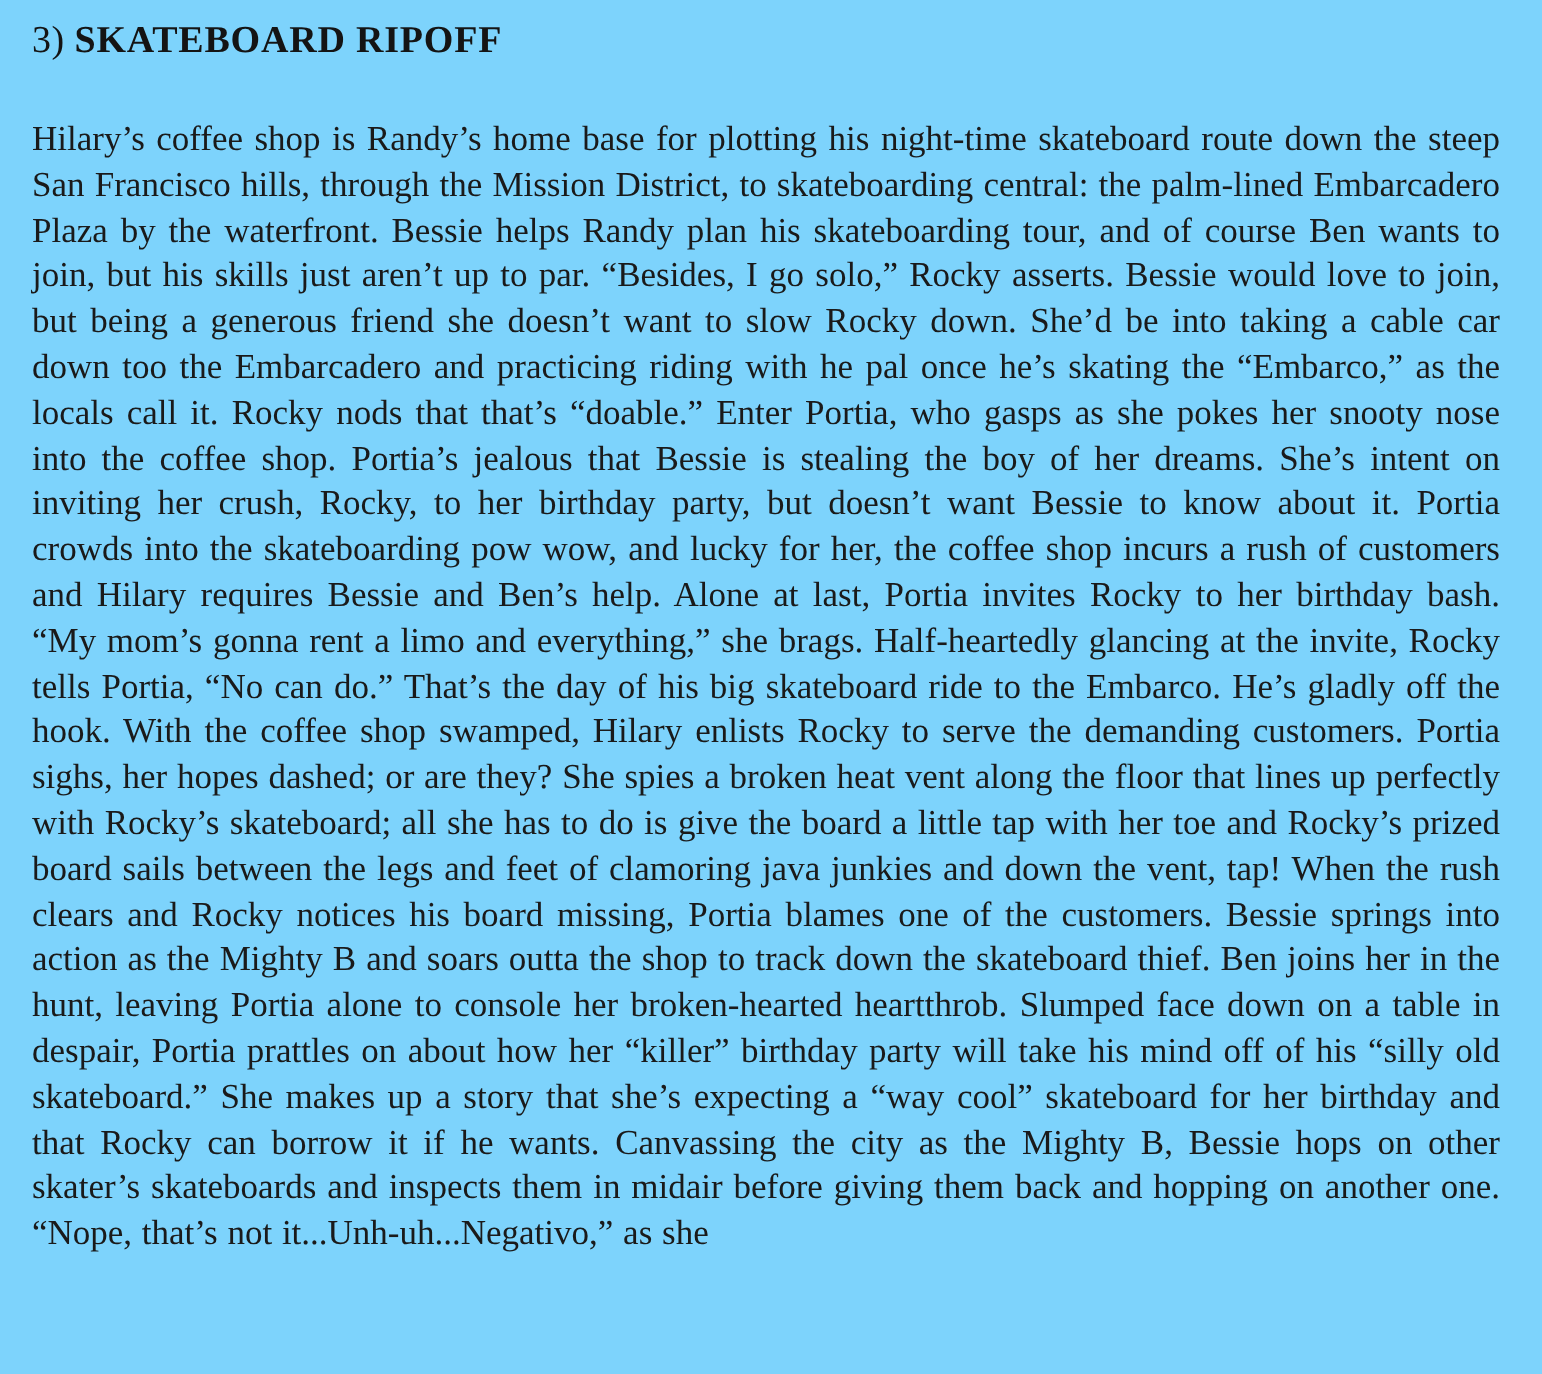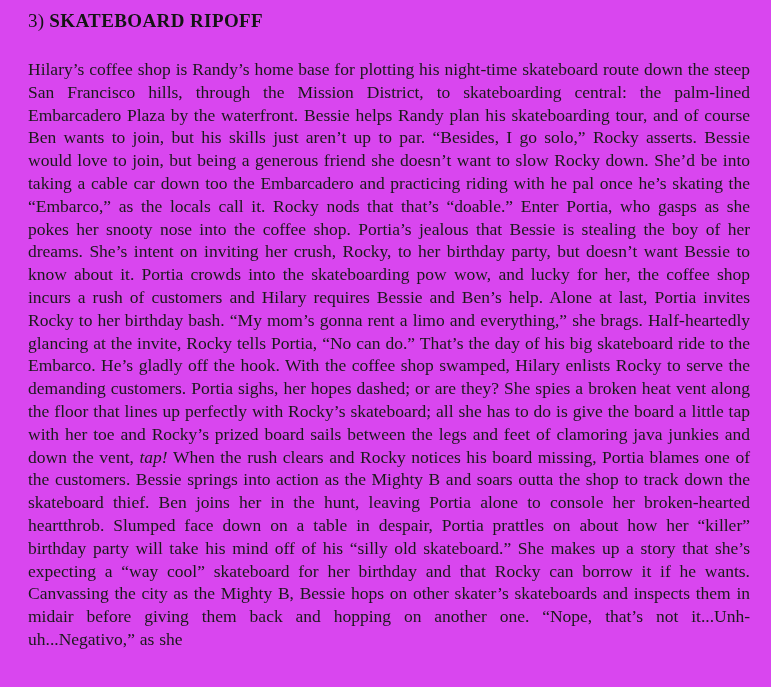--- a/index.html
+++ b/index.html
@@ -5,24 +5,24 @@
   html, body {
     margin: 0;
     padding: 0;
     background: #ffffff;
   }
   .page {
     position: relative;
     width: 771px;
     height: 687px;
     box-sizing: border-box;
-    background: #d946ef;
+    background: #7dd3fc;
     color: #161616;
     font-family: "Liberation Serif", "DejaVu Serif", serif;
-    padding: 9px 21px 0 28px;
+    padding: 9px 21px 0 16px;
     overflow: hidden;
   }
   .heading {
     margin: 0;
     font-size: 19px;
     line-height: 23px;
     font-weight: normal;
     color: #141414;
     letter-spacing: 0.2px;
   }
@@ -36,21 +36,20 @@
   }
   .body-text {
     margin: 26px 0 0 0;
     font-size: 17.5px;
     line-height: 22.8px;
     text-align: justify;
     color: #1a1a1a;
     word-spacing: 0.5px;
   }
   .italic {
-    font-style: italic;
   }
 </style>
 </head>
 <body>
 
 <div class="page">
 
   <h1 class="heading"><span class="num">3)</span><span class="title">SKATEBOARD RIPOFF</span></h1>
 
   <p class="body-text"><span>Hilary’s coffee shop is Randy’s home base for plotting his night-time skateboard route down the steep San Francisco hills, through the Mission District, to skateboarding central: the palm-lined Embarcadero Plaza by the waterfront.  Bessie helps Randy plan his skateboarding tour, and of course Ben wants to join, but his skills just aren’t up to par.  “Besides, I go solo,” Rocky asserts.  Bessie would love to join, but being a generous friend she doesn’t want to slow Rocky down.  She’d be into taking a cable car down too the Embarcadero and practicing riding with he pal once he’s skating the “Embarco,” as the locals call it.  Rocky nods that that’s “doable.”  Enter Portia, who gasps as she pokes her snooty nose into the coffee shop.  Portia’s jealous that Bessie is stealing the boy of her dreams.  She’s intent on inviting her crush, Rocky, to her birthday party, but doesn’t want Bessie to know about it.  Portia crowds into the skateboarding pow wow, and lucky for her, the coffee shop incurs a rush of customers and Hilary requires Bessie and Ben’s help.  Alone at last, Portia invites Rocky to her birthday bash.  “My mom’s gonna rent a limo and everything,” she brags.  Half-heartedly glancing at the invite, Rocky tells Portia, “No can do.”  That’s the day of his big skateboard ride to the Embarco.  He’s gladly off the hook.  With the coffee shop swamped, Hilary enlists Rocky to serve the demanding customers.  Portia sighs, her hopes dashed; or are they?  She spies a broken heat vent along the floor that lines up perfectly with Rocky’s skateboard; all she has to do is give the board a little tap with her toe and Rocky’s prized board sails between the legs and feet of clamoring java junkies and down the vent, </span><span class="italic">tap!</span><span>  When the rush clears and Rocky notices his board missing, Portia blames one of the customers.  Bessie springs into action as the Mighty B and soars outta the shop to track down the skateboard thief.  Ben joins her in the hunt, leaving Portia alone to console her broken-hearted heartthrob.  Slumped face down on a table in despair, Portia prattles on about how her “killer” birthday party will take his mind off of his “silly old skateboard.”  She makes up a story that she’s expecting a “way cool” skateboard for her birthday and that Rocky can borrow it if he wants.  Canvassing the city as the Mighty B, Bessie hops on other skater’s skateboards and inspects them in midair before giving them back and hopping on another one.  “Nope, that’s not it...Unh-uh...Negativo,” as she</span></p>

